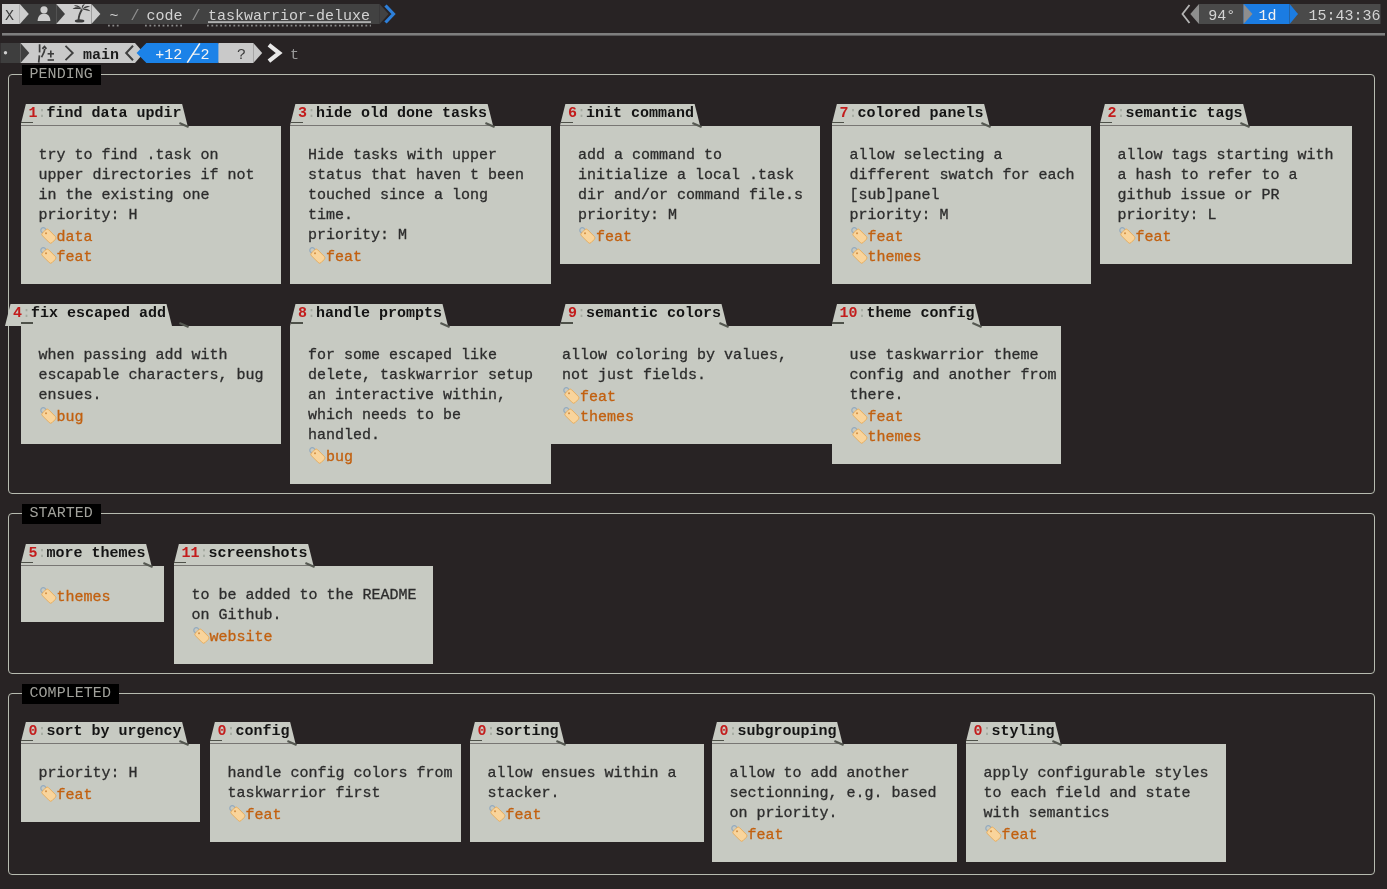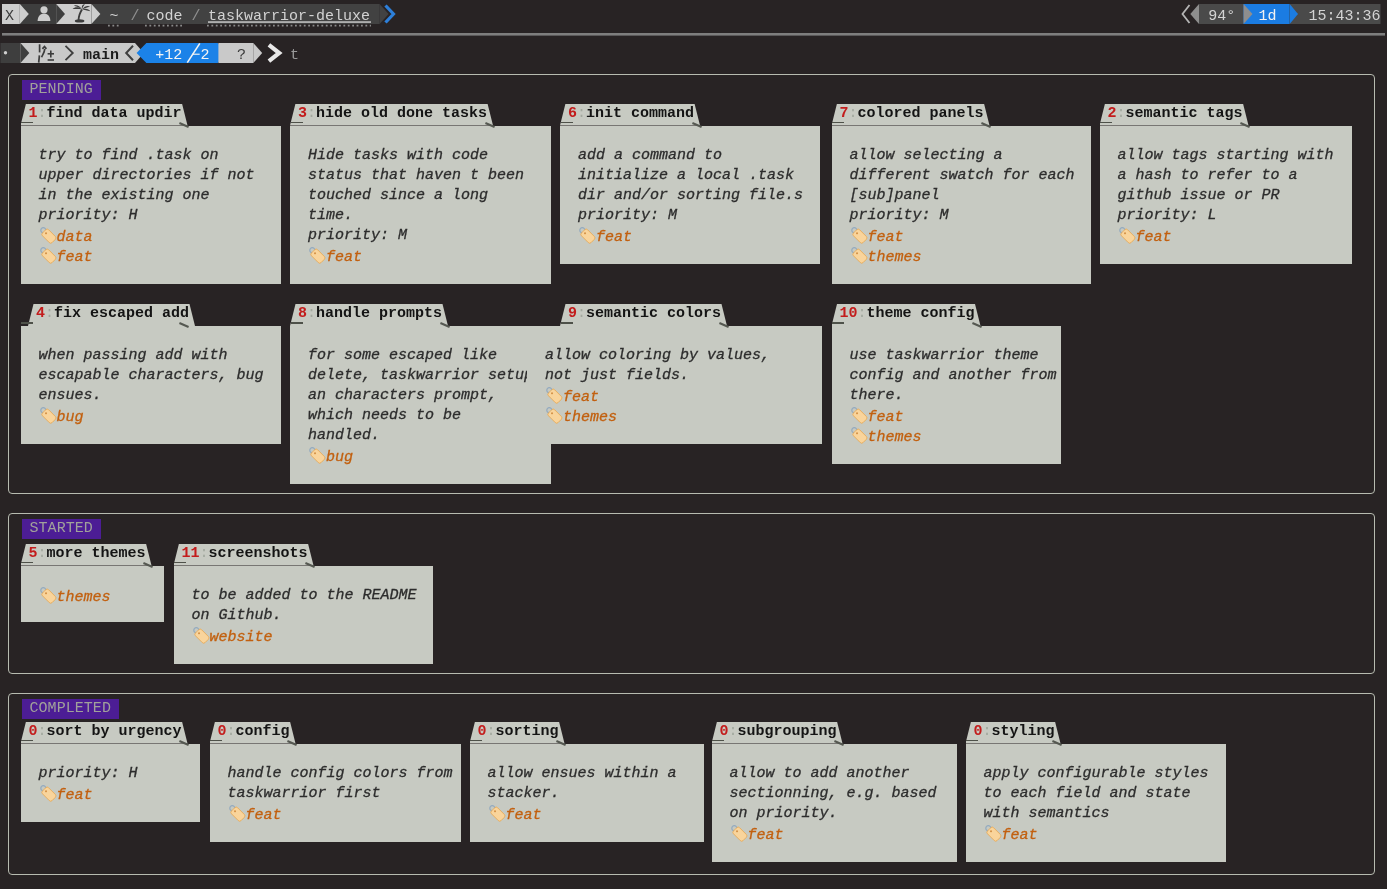--- a/index.html
+++ b/index.html
@@ -1,23 +1,23 @@
 <!DOCTYPE html>
 <html><head><meta charset="utf-8"><style>
 
 * { margin:0; padding:0; box-sizing:border-box; }
 html,body { width:1387px; height:889px; background:#282324; overflow:hidden; }
 body { position:relative; font-family:"Liberation Mono",monospace; font-size:15px; }
 svg text { font-family:"Liberation Mono",monospace; font-size:15px; }
 .bars { position:absolute; left:0; top:0; }
 .sec { position:absolute; left:7.5px; width:1367px; border:1.4px solid #b7bbb0; border-radius:4px; }
-.lg { position:absolute; left:13px; top:-10px; background:#4c1d95; padding:0 8px; color:#a1a19b;
-      font-size:15px; line-height:20px; letter-spacing:0.05px;margin-top:15px; }
+.lg { position:absolute; left:13px; top:-10px; background:#000000; padding:0 8px; color:#a1a19b;
+      font-size:15px; line-height:20px; letter-spacing:0.05px; }
 .bd { position:absolute; background:#c7cac2; color:#2d2d2d; -webkit-text-stroke:0.3px currentColor; padding:20px 0 0 18px;
-      line-height:20px;font-style:italic; }
+      line-height:20px; }
 .ln { height:20px; white-space:pre; }
 .tab { position:absolute; height:22px; background:#c7cac2; line-height:20.5px; font-weight:bold;
       color:#141414; padding-left:8px; white-space:pre;
       clip-path:polygon(0 100%, 5.5px 0, calc(100% - 5.5px) 0, 100% 100%); }
 .tab .n { color:#c31c1c; }
 .tab .s { color:#a3a89e; font-weight:normal; }
 .dash { position:absolute; width:12px; height:1.6px; background:#4e5149; }
 .fold { position:absolute; width:10px; height:2px; background:#555851; transform:rotate(24deg); }
 .ti { vertical-align:-4px; margin-right:-1px; }
 .tg { color:#c2600f; }
@@ -137,36 +137,36 @@
         <use href="#tg"></use>
       </svg><span class="tg">data</span></div>
     <div class="ln"><svg class="ti" width="19" height="19" viewBox="0 0 19 19">
         <use href="#tg"></use>
       </svg><span class="tg">feat</span></div>
   </div>
 <div class="tab" style="left:20.5px;top:103.5px;width:167px"><span class="n">1</span><span class="s">:</span>find data updir</div>
 <div class="dash" style="left:21.0px;top:121.7px"></div>
 <div class="fold" style="left:179.0px;top:123.5px"></div>
 <div class="bd" style="left:290px;top:125.5px;width:261px;height:158px">
-    <div class="ln">Hide tasks with code</div>
+    <div class="ln">Hide tasks with upper</div>
     <div class="ln">status that haven t been</div>
     <div class="ln">touched since a long</div>
     <div class="ln">time.</div>
     <div class="ln">priority: M</div>
     <div class="ln"><svg class="ti" width="19" height="19" viewBox="0 0 19 19">
         <use href="#tg"></use>
       </svg><span class="tg">feat</span></div>
   </div>
 <div class="tab" style="left:290px;top:103.5px;width:203px"><span class="n">3</span><span class="s">:</span>hide old done tasks</div>
 <div class="dash" style="left:290.5px;top:121.7px"></div>
 <div class="fold" style="left:484.5px;top:123.5px"></div>
 <div class="bd" style="left:560px;top:125.5px;width:260px;height:138px">
     <div class="ln">add a command to</div>
     <div class="ln">initialize a local .task</div>
-    <div class="ln">dir and/or sorting file.s</div>
+    <div class="ln">dir and/or command file.s</div>
     <div class="ln">priority: M</div>
     <div class="ln"><svg class="ti" width="19" height="19" viewBox="0 0 19 19">
         <use href="#tg"></use>
       </svg><span class="tg">feat</span></div>
   </div>
 <div class="tab" style="left:560px;top:103.5px;width:140px"><span class="n">6</span><span class="s">:</span>init command</div>
 <div class="dash" style="left:560.5px;top:121.7px"></div>
 <div class="fold" style="left:691.5px;top:123.5px"></div>
 <div class="bd" style="left:831.5px;top:125.5px;width:259px;height:158px">
     <div class="ln">allow selecting a</div>
@@ -196,37 +196,37 @@
 <div class="dash" style="left:1100.0px;top:121.7px"></div>
 <div class="fold" style="left:1240.0px;top:123.5px"></div>
 <div class="bd" style="left:20.5px;top:326px;width:260px;height:118px">
     <div class="ln">when passing add with</div>
     <div class="ln">escapable characters, bug</div>
     <div class="ln">ensues.</div>
     <div class="ln"><svg class="ti" width="19" height="19" viewBox="0 0 19 19">
         <use href="#tg"></use>
       </svg><span class="tg">bug</span></div>
   </div>
-<div class="tab" style="left:28px;top:304px;width:167px"><span class="n">4</span><span class="s">:</span>fix escaped add</div>
+<div class="tab" style="left:5px;top:304px;width:167px"><span class="n">4</span><span class="s">:</span>fix escaped add</div>
 <div class="dash" style="left:21.0px;top:322.2px"></div>
 <div class="fold" style="left:179.0px;top:324px"></div>
 <div class="bd" style="left:290px;top:326px;width:260.5px;height:158px">
     <div class="ln">for some escaped like</div>
     <div class="ln">delete, taskwarrior setup</div>
-    <div class="ln">an characters prompt,</div>
+    <div class="ln">an interactive within,</div>
     <div class="ln">which needs to be</div>
     <div class="ln">handled.</div>
     <div class="ln"><svg class="ti" width="19" height="19" viewBox="0 0 19 19">
         <use href="#tg"></use>
       </svg><span class="tg">bug</span></div>
   </div>
 <div class="tab" style="left:290px;top:304px;width:158px"><span class="n">8</span><span class="s">:</span>handle prompts</div>
 <div class="dash" style="left:290.5px;top:322.2px"></div>
 <div class="fold" style="left:439.5px;top:324px"></div>
-<div class="bd" style="left:527px;top:326px;width:295px;height:118px">
+<div class="bd" style="left:544px;top:326px;width:295px;height:118px">
     <div class="ln">allow coloring by values,</div>
     <div class="ln">not just fields.</div>
     <div class="ln"><svg class="ti" width="19" height="19" viewBox="0 0 19 19">
         <use href="#tg"></use>
       </svg><span class="tg">feat</span></div>
     <div class="ln"><svg class="ti" width="19" height="19" viewBox="0 0 19 19">
         <use href="#tg"></use>
       </svg><span class="tg">themes</span></div>
   </div>
 <div class="tab" style="left:560px;top:304px;width:167px"><span class="n">9</span><span class="s">:</span>semantic colors</div>

